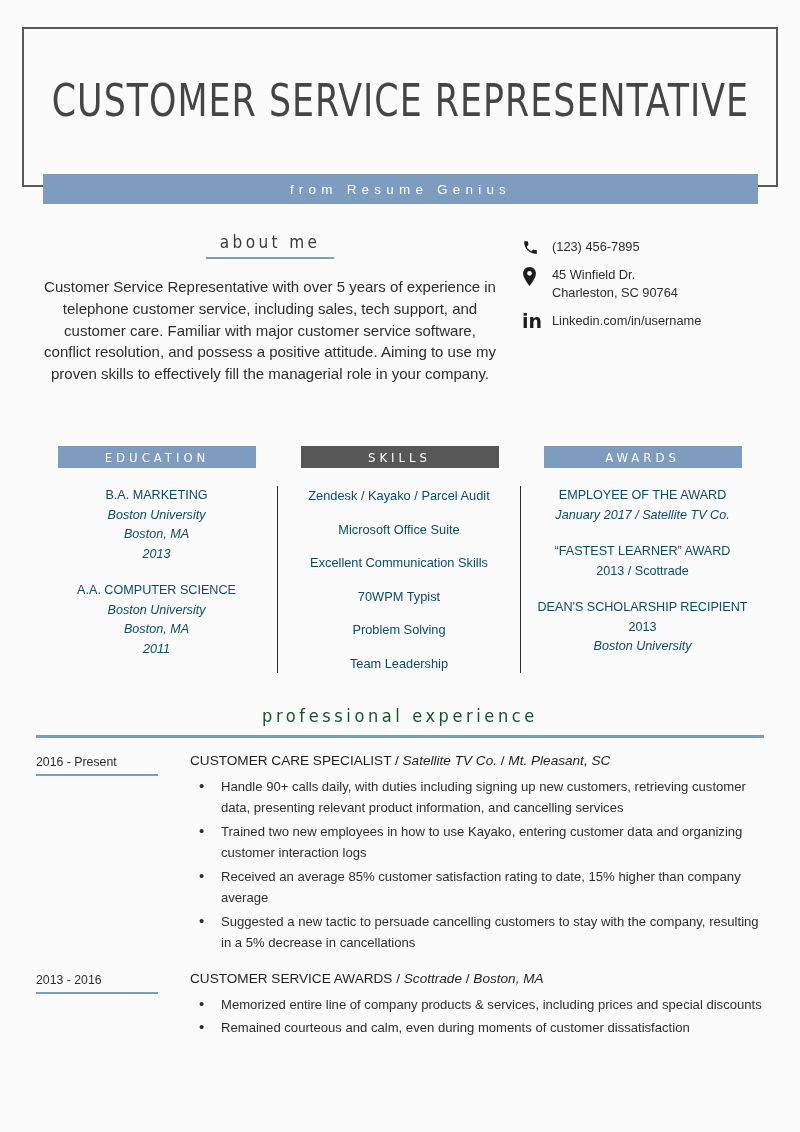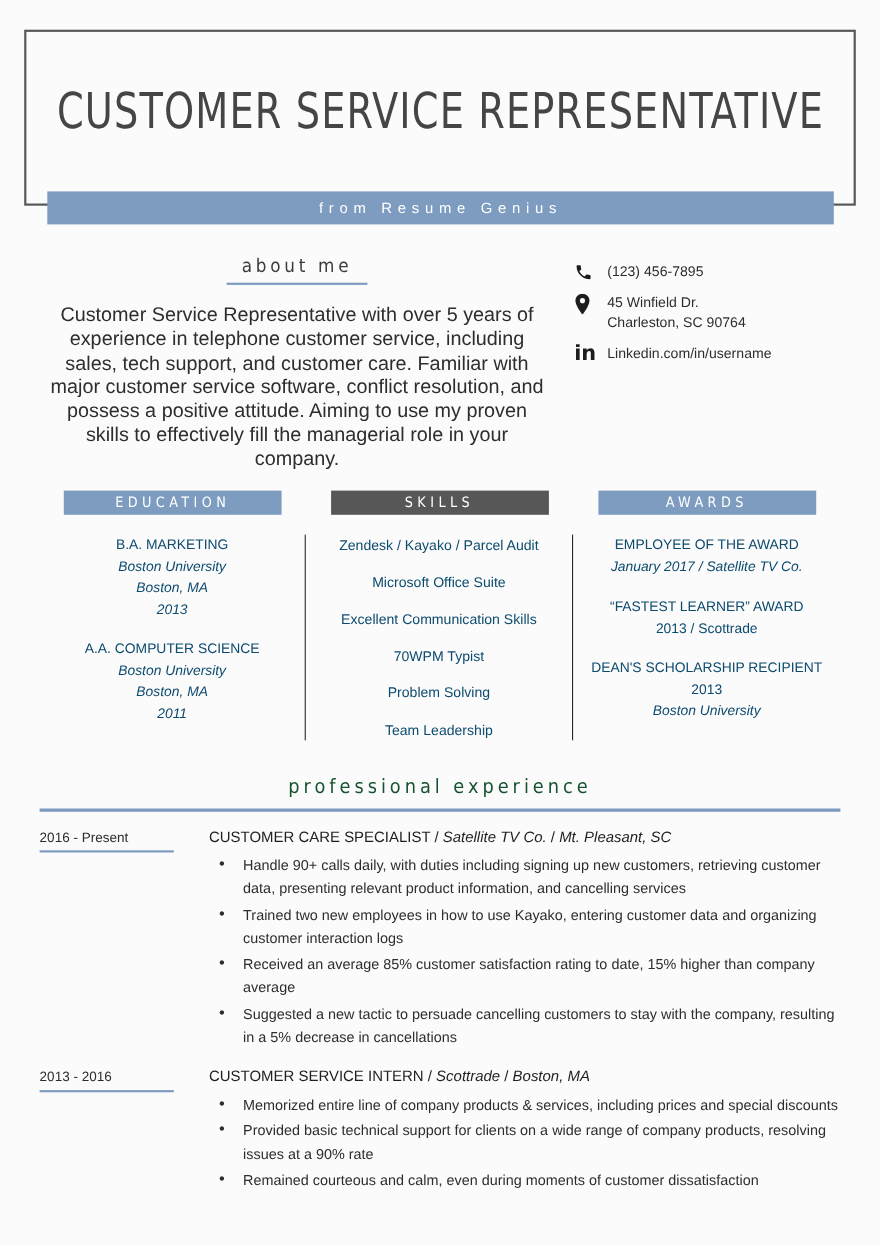--- a/index.html
+++ b/index.html
@@ -76,21 +76,21 @@
   .sec-head .rule {
     height: 2px;
     background: #7d9cc0;
     margin: 0 auto;
   }
   .about-col .rule { width: 128px; }
   .contact-col .rule { width: 128px; }
 
   .about-text {
     text-align: center;
-    font-size: 18px;
+    font-size: 15px;
     line-height: 21.8px;
     color: #2d2d2d;
     padding: 7px 4px 0 4px;
   }
 
   .contact-list { margin-top: 6px; }
   .contact-row {
     display: flex;
     align-items: flex-start;
     margin-bottom: 10px;
@@ -362,24 +362,23 @@
           <li>Suggested a new tactic to persuade cancelling customers to stay with the company, resulting in a 5% decrease in cancellations</li>
         </ul>
       </div>
     </div>
 
     <div class="job">
       <div class="job-date">
         <span class="dt">2013 - 2016</span>
       </div>
       <div class="job-body">
-        <div class="job-title"><span>CUSTOMER SERVICE INTERN</span> / <span class="it">Scottrade</span> / <span class="it">Boston, MA</span></div>
+        <div class="job-title"><span>CUSTOMER SERVICE AWARDS</span> / <span class="it">Scottrade</span> / <span class="it">Boston, MA</span></div>
         <ul class="bullets">
           <li>Memorized entire line of company products &amp; services, including prices and special discounts</li>
-          <li>Provided basic technical support for clients on a wide range of company products, resolving issues at a 90% rate</li>
           <li>Remained courteous and calm, even during moments of customer dissatisfaction</li>
         </ul>
       </div>
     </div>
 
   </div>
 
 </div>
 
 </body></html>

